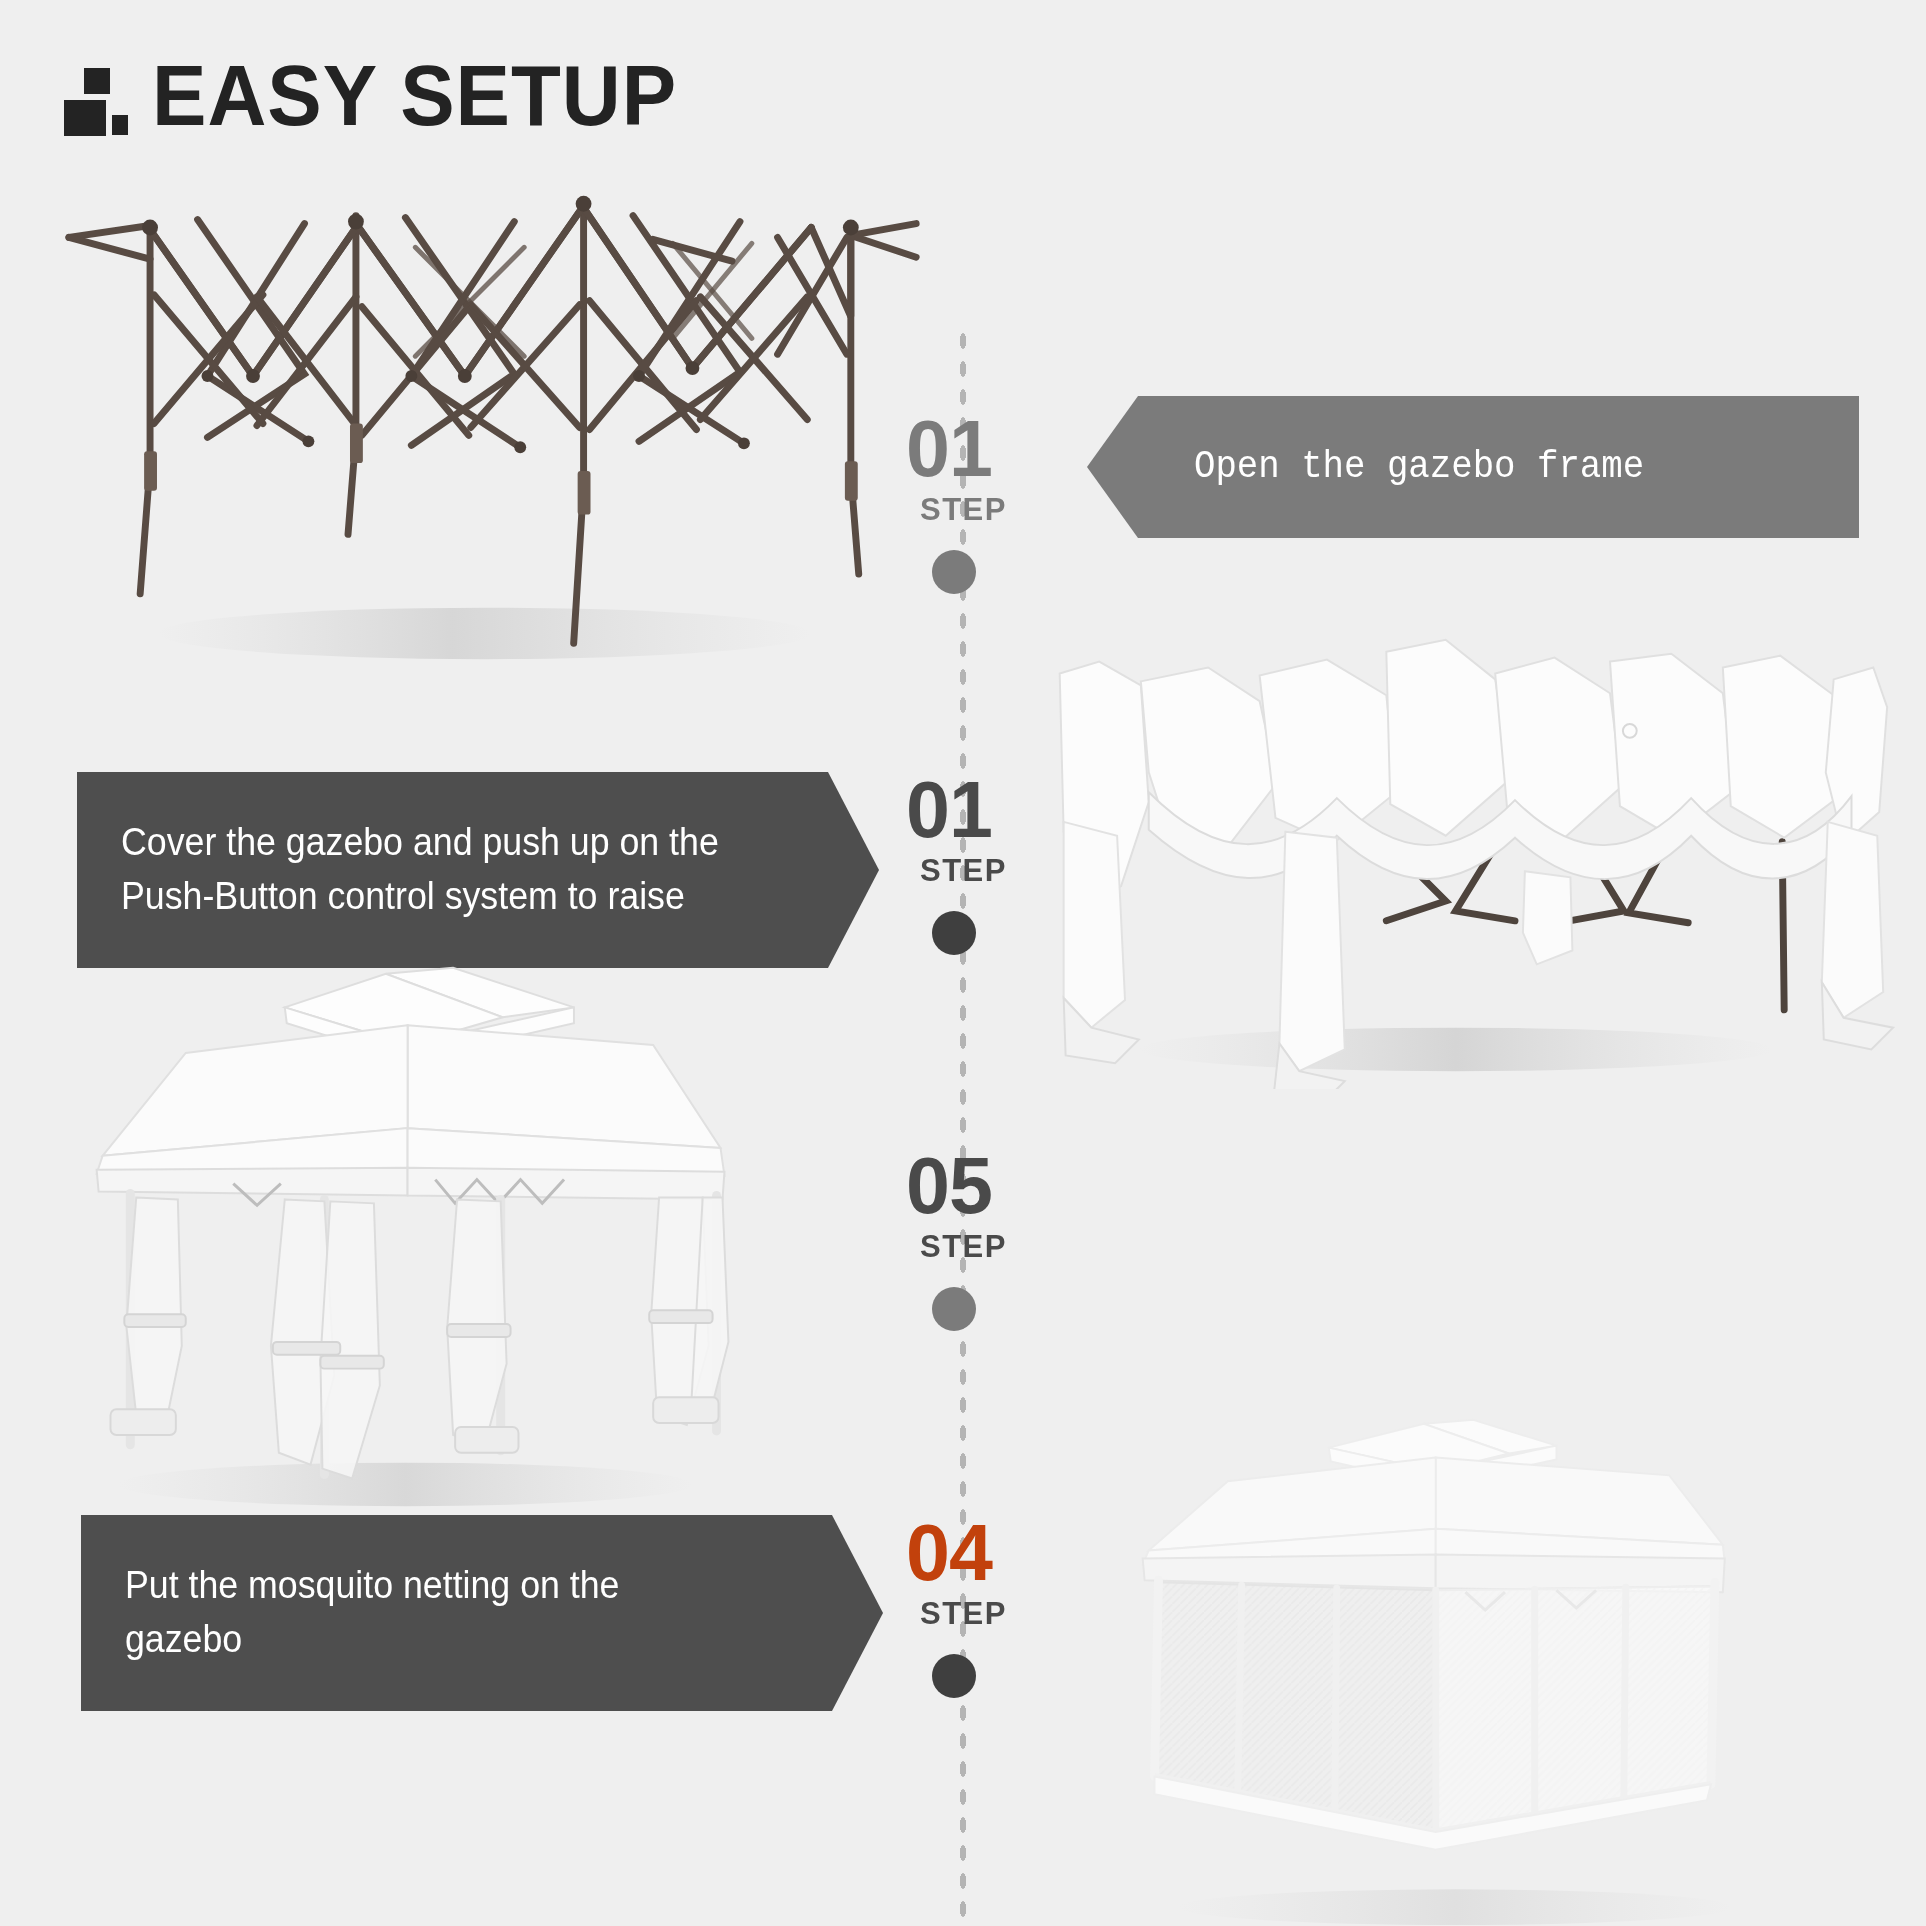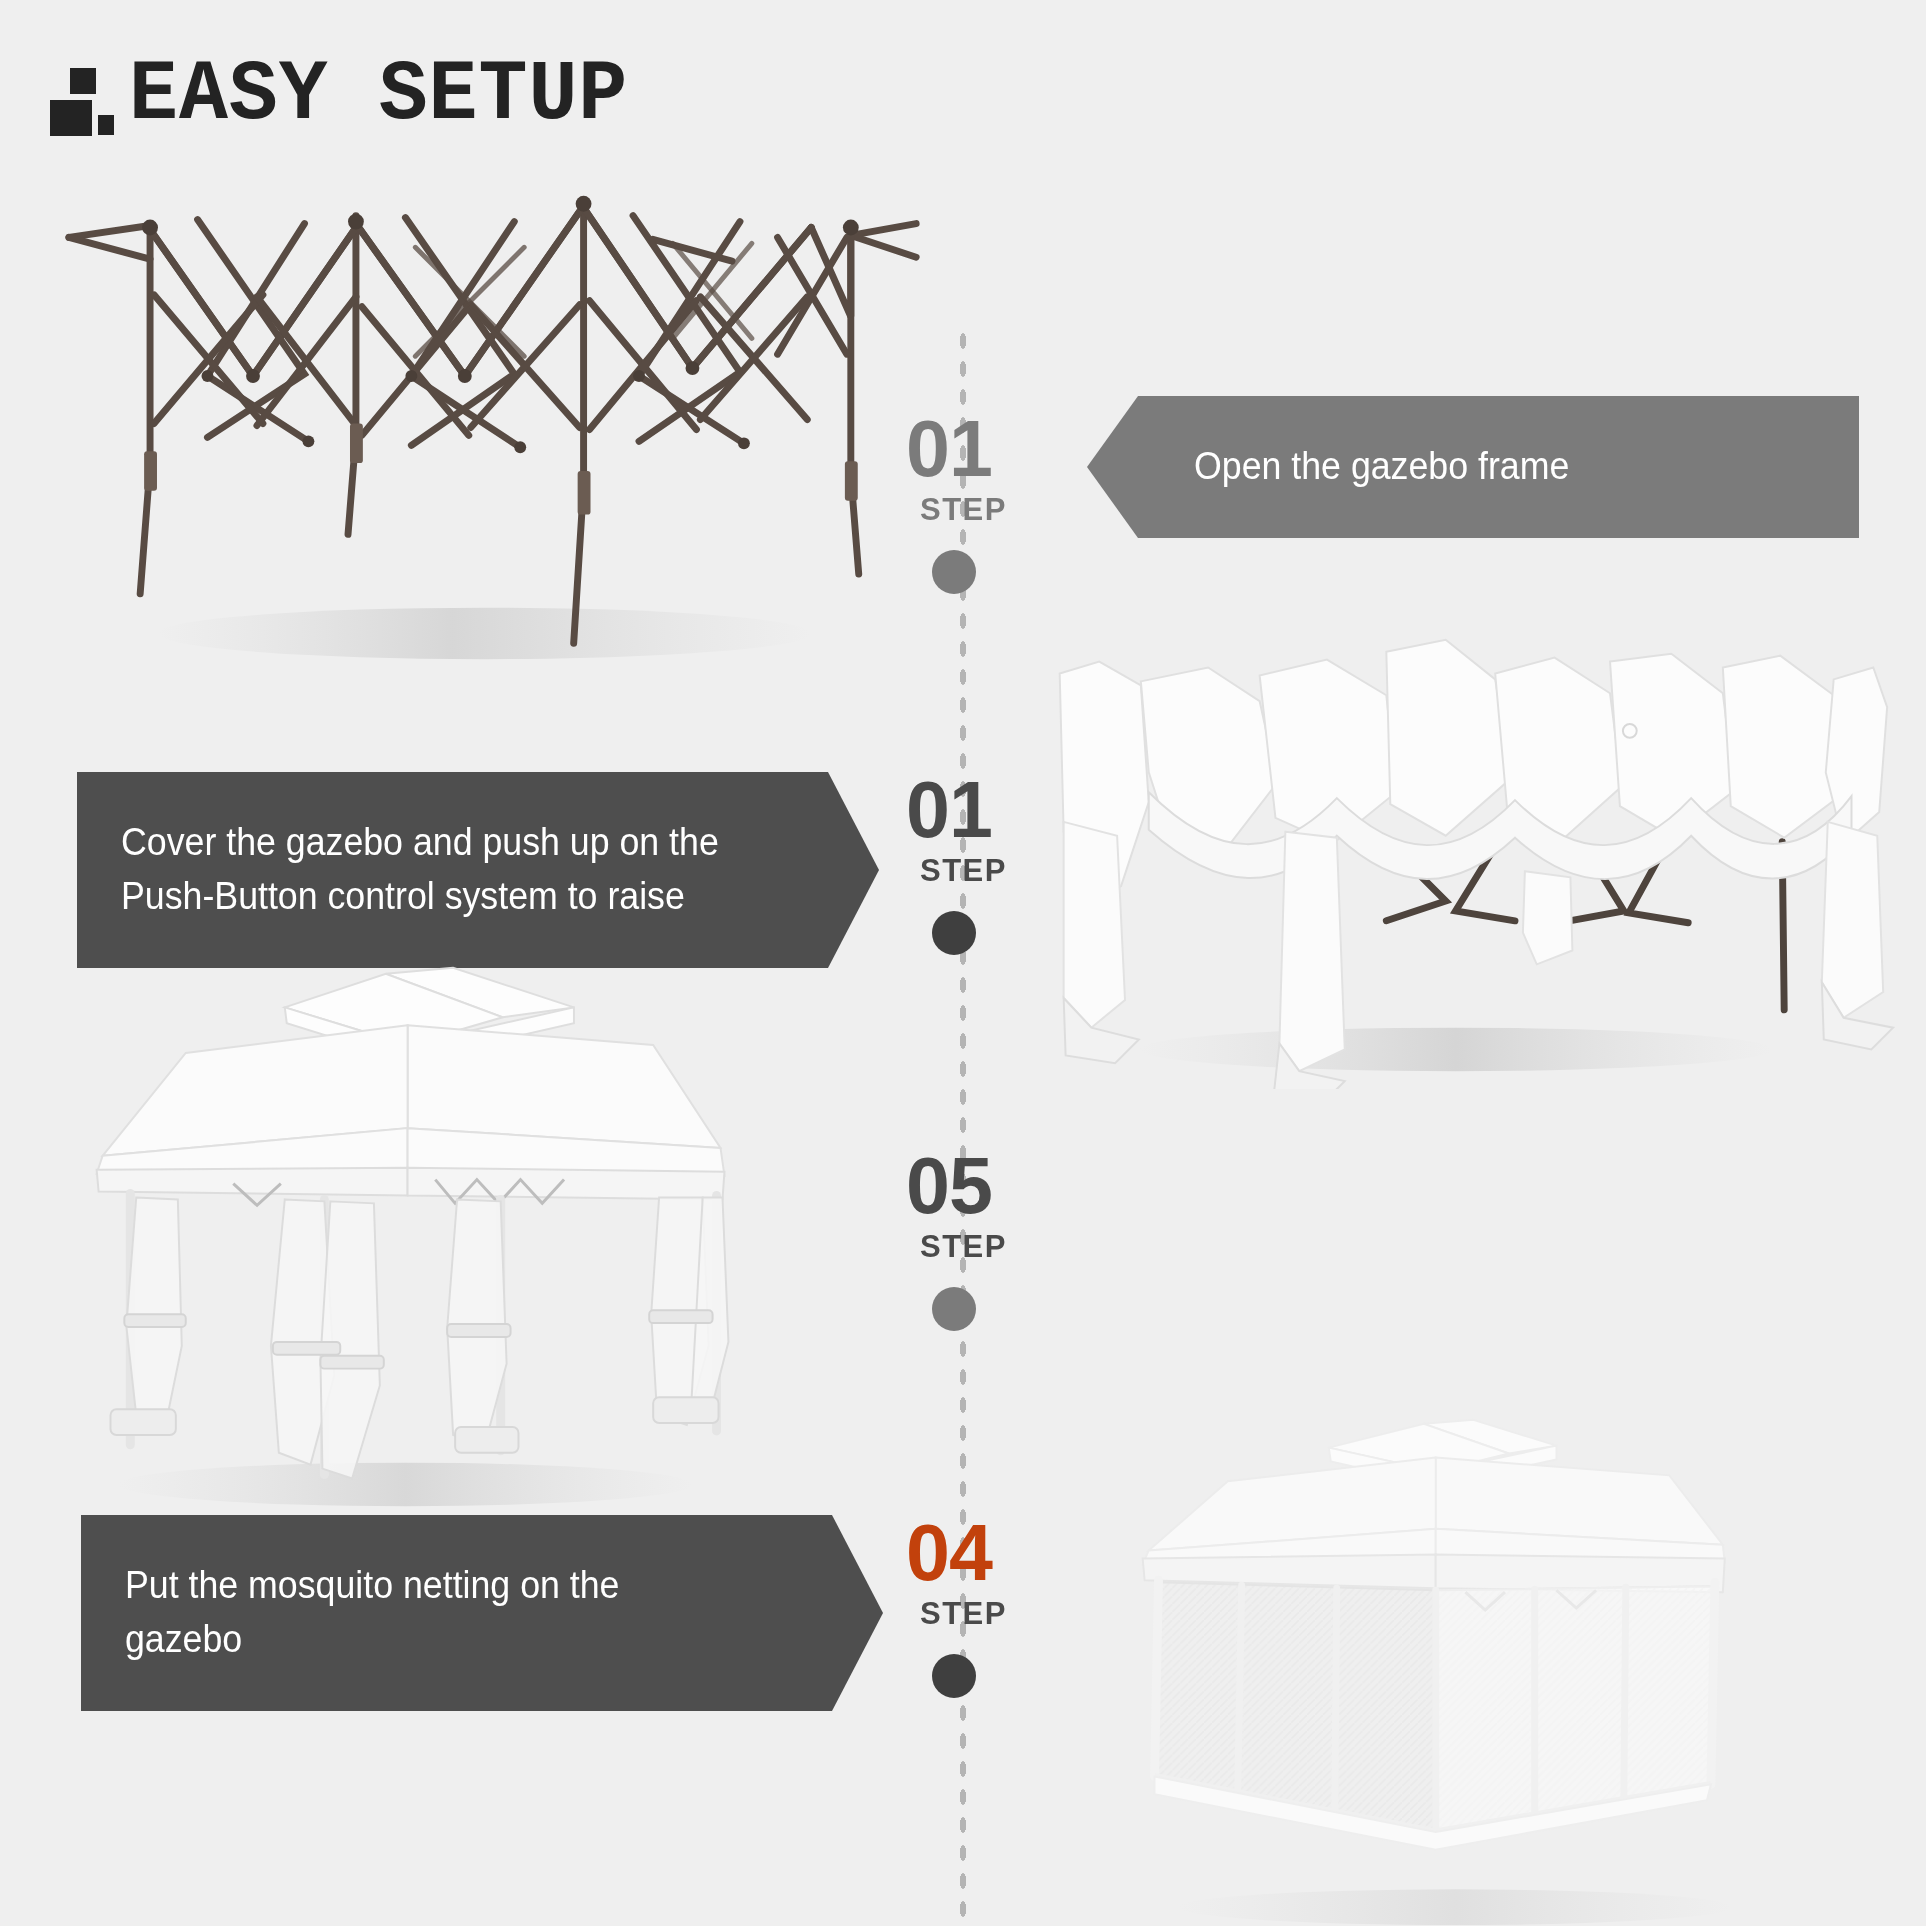--- a/index.html
+++ b/index.html
@@ -18,26 +18,25 @@
   #page {
     position: relative;
     width: 1927px;
     height: 1927px;
     background: #efefef;
   }
 
   
   .header {
     position: absolute;
-    left: 48px;
+    left: 62px;
     top: 57px;
     display: flex;
     align-items: flex-end;
-    gap: 16px;
-    font-family: Liberation Mono, monospace;
+    gap: 25px;
   }
   .logo-mark {
     position: relative;
     width: 65px;
     height: 77px;
     flex: none;
   }
   .logo-sq-top {
     position: absolute;
     left: 22px;
@@ -131,20 +130,21 @@
     color: #ffffff;
     font-size: 38px;
     line-height: 1.42;
     white-space: pre-line;
     transform: scaleX(0.94);
     transform-origin: left center;
   }
   .callout.left-arrow {
     clip-path: polygon(0% 50%, 51px 0%, 100% 0%, 100% 100%, 51px 100%);
     padding: 44px 40px 44px 107px;
+    font-family: Liberation Mono, monospace;
   }
   .callout.right-arrow {
     clip-path: polygon(0% 0%, calc(100% - 51px) 0%, 100% 50%, calc(100% - 51px) 100%, 0% 100%);
     padding: 44px 107px 44px 44px;
   }
 
   
   .photo {
     position: absolute;
   }

